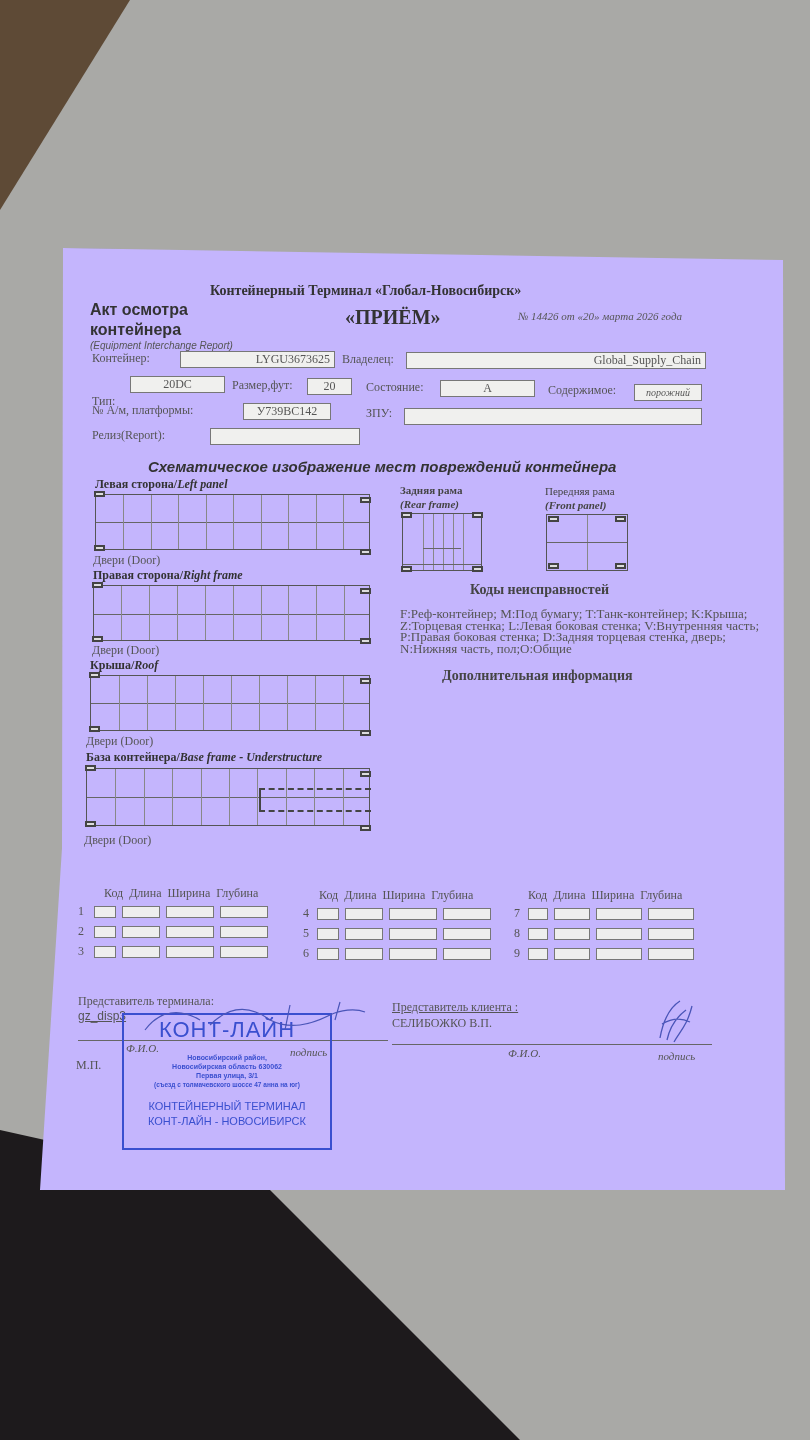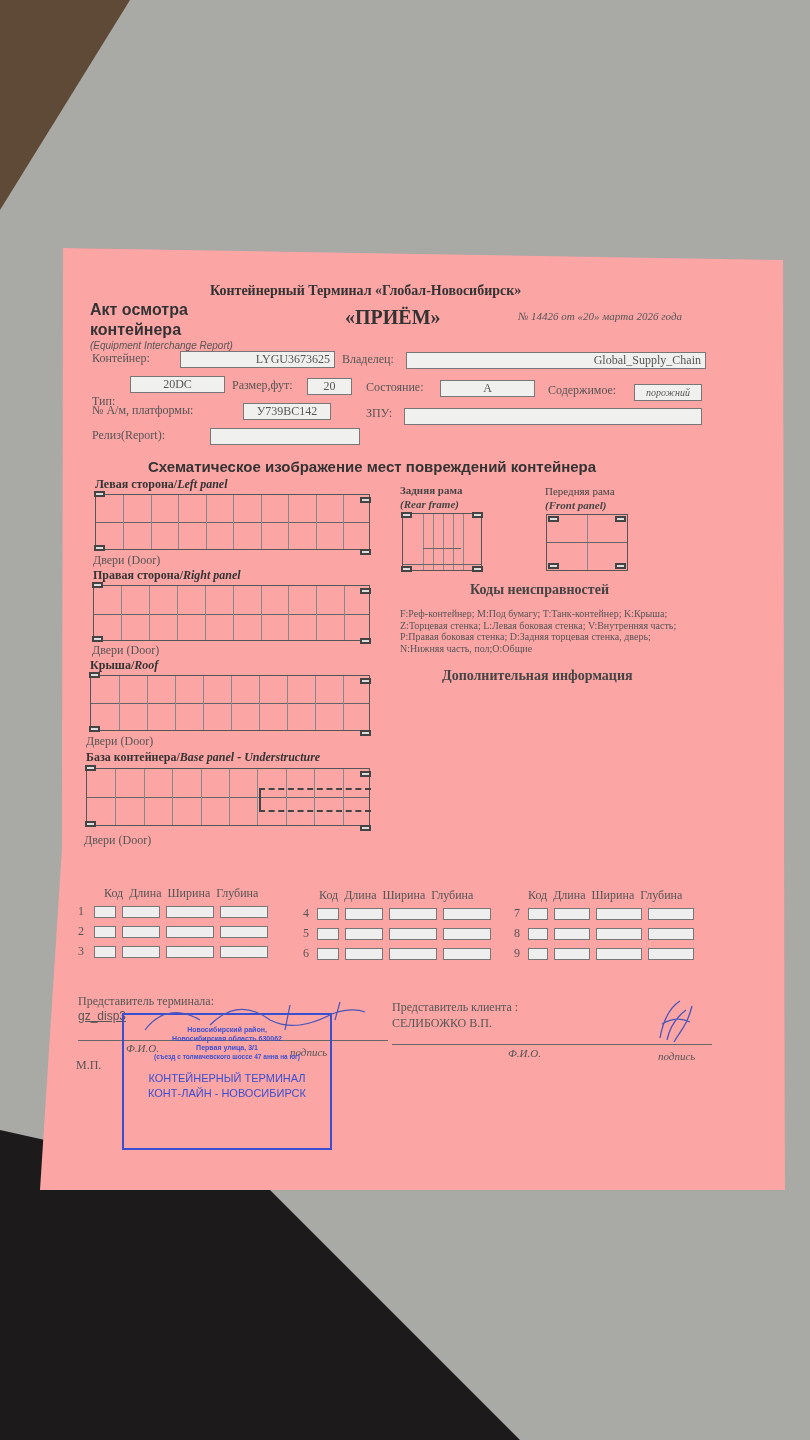--- a/index.html
+++ b/index.html
@@ -1,19 +1,19 @@
 <!DOCTYPE html>
 <html><head>
 <meta charset="utf-8">
 <style>
   html,body{margin:0;padding:0;}
   body{width:810px;height:1440px;position:relative;overflow:hidden;background:#a9a9a6;font-family:"Liberation Serif",serif;color:#3a3a3a;}
   .bg-wood{position:absolute;left:0;top:0;width:0;height:0;border-top:210px solid #5e4a36;border-right:130px solid transparent;}
   .bg-dark{position:absolute;left:0;top:1130px;width:810px;height:310px;background:#1d1a1c;clip-path:polygon(0 0,270px 60px,520px 310px,0 310px);}
-  .paper{position:absolute;left:40px;top:248px;width:745px;height:942px;background:#fca5a5;clip-path:polygon(23px 0,743px 12px,745px 942px,0 942px,22px 600px);box-shadow:0 0 4px rgba(0,0,0,.2);}
+  .paper{position:absolute;left:40px;top:248px;width:745px;height:942px;background:#c4b5fd;clip-path:polygon(23px 0,743px 12px,745px 942px,0 942px,22px 600px);box-shadow:0 0 4px rgba(0,0,0,.2);}
   .abs{position:absolute;}
   .box{position:absolute;border:1px solid #777;background:#f0f0ee;font-size:12px;color:#555;box-sizing:border-box;padding:0 4px;line-height:15px;white-space:nowrap;overflow:hidden;}
   .lbl{position:absolute;font-size:12px;color:#555;white-space:nowrap;}
   .panel{position:absolute;border:1.5px solid #555;box-sizing:border-box;}
   .vline{position:absolute;top:0;bottom:0;border-left:1px solid #888;}
   .hline{position:absolute;left:0;right:0;border-top:1px solid #666;}
   .corner{position:absolute;width:11px;height:6px;border:2px solid #444;background:#ddd;box-sizing:border-box;}
   .ibox{display:inline-block;border:1px solid #777;height:12px;box-sizing:border-box;margin-right:6px;vertical-align:middle;background:#eee;}
   .stamp{position:absolute;border:2px solid #3a4fcf;color:#3a4fcf;font-family:"Liberation Sans",sans-serif;text-align:center;box-sizing:border-box;}
 </style>
@@ -49,42 +49,42 @@
   <div class="box" style="left:594px;top:136px;width:68px;height:17px;text-align:center;font-size:10px;font-style:italic;">порожний</div>
 
   <div class="lbl" style="left:52px;top:155px;">№ А/м, платформы:</div>
   <div class="box" style="left:203px;top:155px;width:88px;height:17px;text-align:center;">У739ВС142</div>
   <div class="lbl" style="left:326px;top:158px;">ЗПУ:</div>
   <div class="box" style="left:364px;top:160px;width:298px;height:17px;"></div>
 
   <div class="lbl" style="left:52px;top:180px;">Релиз(Report):</div>
   <div class="box" style="left:170px;top:180px;width:150px;height:17px;"></div>
 
-  <div class="abs" style="left:108px;top:210px;font-family:'Liberation Sans',sans-serif;font-size:15px;font-weight:bold;color:#333;">Схематическое изображение мест повреждений контейнера</div>
+  <div class="abs" style="left:108px;top:210px;font-family:'Liberation Sans',sans-serif;font-size:15px;font-weight:bold;color:#333;font-style:italic;">Схематическое изображение мест повреждений контейнера</div>
 
   <div class="abs" style="left:55px;top:229px;font-size:12px;font-weight:bold;color:#333;"><span>Левая сторона/</span><i>Left panel</i></div>
   <div class="panel" style="left:55px;top:246px;width:275px;height:56px;">
     <div class="hline" style="top:27px;"></div>
     <div class="vline" style="left:27px"></div>
       <div class="vline" style="left:55px"></div>
       <div class="vline" style="left:82px"></div>
       <div class="vline" style="left:110px"></div>
       <div class="vline" style="left:137px"></div>
       <div class="vline" style="left:165px"></div>
       <div class="vline" style="left:192px"></div>
       <div class="vline" style="left:220px"></div>
       <div class="vline" style="left:247px"></div>
     <div class="corner" style="left:-2px;top:-4px;"></div>
       <div class="corner" style="right:-2px;top:2px;"></div>
       <div class="corner" style="left:-2px;bottom:-2px;"></div>
       <div class="corner" style="right:-2px;bottom:-6px;"></div>
   </div>
   <div class="lbl" style="left:53px;top:305px;">Двери (Door)</div>
 
-  <div class="abs" style="left:53px;top:320px;font-size:12px;font-weight:bold;color:#333;"><span>Правая сторона/</span><i>Right panel</i></div>
+  <div class="abs" style="left:53px;top:320px;font-size:12px;font-weight:bold;color:#333;"><span>Правая сторона/</span><i>Right frame</i></div>
   <div class="panel" style="left:53px;top:337px;width:277px;height:56px;">
     <div class="hline" style="top:28px;"></div>
     <div class="vline" style="left:27px"></div>
       <div class="vline" style="left:55px"></div>
       <div class="vline" style="left:83px"></div>
       <div class="vline" style="left:111px"></div>
       <div class="vline" style="left:139px"></div>
       <div class="vline" style="left:167px"></div>
       <div class="vline" style="left:194px"></div>
       <div class="vline" style="left:222px"></div>
@@ -108,21 +108,21 @@
       <div class="vline" style="left:196px"></div>
       <div class="vline" style="left:224px"></div>
       <div class="vline" style="left:252px"></div>
     <div class="corner" style="left:-2px;top:-4px;"></div>
       <div class="corner" style="right:-2px;top:2px;"></div>
       <div class="corner" style="left:-2px;bottom:-2px;"></div>
       <div class="corner" style="right:-2px;bottom:-6px;"></div>
   </div>
   <div class="lbl" style="left:46px;top:486px;">Двери (Door)</div>
 
-  <div class="abs" style="left:46px;top:502px;font-size:12px;font-weight:bold;color:#333;"><span>База контейнера/</span><i>Base panel - Understructure</i></div>
+  <div class="abs" style="left:46px;top:502px;font-size:12px;font-weight:bold;color:#333;"><span>База контейнера/</span><i>Base frame - Understructure</i></div>
   <div class="panel" style="left:46px;top:520px;width:284px;height:58px;">
     <div class="hline" style="top:28px;"></div>
     <div class="vline" style="left:28px"></div>
       <div class="vline" style="left:57px"></div>
       <div class="vline" style="left:85px"></div>
       <div class="vline" style="left:114px"></div>
       <div class="vline" style="left:142px"></div>
       <div class="vline" style="left:170px"></div>
       <div class="vline" style="left:199px"></div>
       <div class="vline" style="left:227px"></div>
@@ -156,21 +156,21 @@
   <div class="panel" style="left:506px;top:266px;width:82px;height:57px;">
     <div class="vline" style="left:40px"></div>
     <div class="hline" style="top:27px;"></div>
     <div class="corner" style="left:1px;top:1px;"></div>
       <div class="corner" style="right:1px;top:1px;"></div>
       <div class="corner" style="left:1px;bottom:1px;"></div>
       <div class="corner" style="right:1px;bottom:1px;"></div>
   </div>
 
   <div class="abs" style="left:430px;top:334px;font-size:14px;font-weight:bold;color:#444;">Коды неисправностей</div>
-  <div class="abs" style="left:360px;top:360px;font-size:10px;line-height:11.5px;color:#555;">
+  <div class="abs" style="left:360px;top:360px;font-size:13px;line-height:11.5px;color:#555;">
     <div>F:Реф-контейнер; M:Под бумагу; T:Танк-контейнер; K:Крыша;</div>
     <div>Z:Торцевая стенка; L:Левая боковая стенка; V:Внутренняя часть;</div>
     <div>P:Правая боковая стенка; D:Задняя торцевая стенка, дверь;</div>
     <div>N:Нижняя часть, пол;O:Общие</div>
   </div>
 
   <div class="abs" style="left:402px;top:420px;font-size:14px;font-weight:bold;color:#444;">Дополнительная информация</div>
 
   <div class="abs" style="left:38px;top:638px;font-size:12px;color:#555;width:640px;">
 
@@ -207,37 +207,38 @@
       </div>
       <div style="margin-top:3px;white-space:nowrap;"><span style="display:inline-block;width:14px;">7</span><span class="ibox" style="width:20px"></span><span class="ibox" style="width:36px"></span><span class="ibox" style="width:46px"></span><span class="ibox" style="width:46px"></span></div>
       <div style="margin-top:5px;white-space:nowrap;"><span style="display:inline-block;width:14px;">8</span><span class="ibox" style="width:20px"></span><span class="ibox" style="width:36px"></span><span class="ibox" style="width:46px"></span><span class="ibox" style="width:46px"></span></div>
       <div style="margin-top:5px;white-space:nowrap;"><span style="display:inline-block;width:14px;">9</span><span class="ibox" style="width:20px"></span><span class="ibox" style="width:36px"></span><span class="ibox" style="width:46px"></span><span class="ibox" style="width:46px"></span></div>
     </div>
   </div>
 
 
   <div class="abs" style="left:38px;top:746px;font-size:12px;color:#555;">Представитель терминала:</div>
   <div class="abs" style="left:38px;top:761px;font-size:12px;color:#555;font-family:'Liberation Sans',sans-serif;text-decoration:underline;">gz_disp3</div>
-  <div class="abs" style="left:352px;top:752px;font-size:12px;color:#555;">Представитель клиента :</div>
+  <div class="abs" style="left:352px;top:752px;font-size:12px;color:#555;text-decoration:underline;">Представитель клиента :</div>
   <div class="abs" style="left:352px;top:768px;font-size:12px;color:#555;text-align:right;">СЕЛИБОЖКО В.П.</div>
 
   <div class="abs" style="left:38px;top:792px;width:310px;border-top:1px solid #666;"></div>
   <div class="abs" style="left:352px;top:796px;width:320px;border-top:1px solid #666;"></div>
 
   <div class="abs" style="left:86px;top:794px;font-size:11px;font-style:italic;color:#555;">Ф.И.О.</div>
   <div class="abs" style="left:250px;top:798px;font-size:11px;font-style:italic;color:#555;">подпись</div>
   <div class="abs" style="left:468px;top:799px;font-size:11px;font-style:italic;color:#555;">Ф.И.О.</div>
   <div class="abs" style="left:618px;top:802px;font-size:11px;font-style:italic;color:#555;">подпись</div>
   <div class="abs" style="left:36px;top:810px;font-size:12px;color:#555;">М.П.</div>
 
   <svg class="abs" style="left:612px;top:748px;" width="45" height="50">
     <path d="M8 42 C 12 20, 20 10, 28 5 M15 44 C 18 30, 26 20, 34 14 M10 28 C 20 22, 30 22, 38 26 M22 46 C 28 35, 35 30, 40 10" stroke="#4a55b8" stroke-width="1.3" fill="none"></path>
   </svg>
 
   <div class="stamp" style="left:82px;top:765px;width:210px;height:137px;">
+    <div style="font-size:22px;letter-spacing:1px;margin-top:2px;">КОНТ-ЛАЙН</div>
     <div style="height:10px;"></div>
     <div style="font-size:7px;font-weight:bold;line-height:9px;">Новосибирский район,</div>
     <div style="font-size:7px;font-weight:bold;line-height:9px;">Новосибирская область 630062</div>
     <div style="font-size:7px;font-weight:bold;line-height:9px;">Первая улица, 3/1</div>
     <div style="font-size:6.5px;font-weight:bold;line-height:9px;">(съезд с толмачевского шоссе 47 анна на юг)</div>
     <div style="font-size:11px;margin-top:10px;line-height:15px;">КОНТЕЙНЕРНЫЙ ТЕРМИНАЛ</div>
     <div style="font-size:11px;line-height:15px;">КОНТ-ЛАЙН - НОВОСИБИРСК</div>
   </div>
 
   <svg class="abs" style="left:100px;top:752px;" width="230" height="40">

